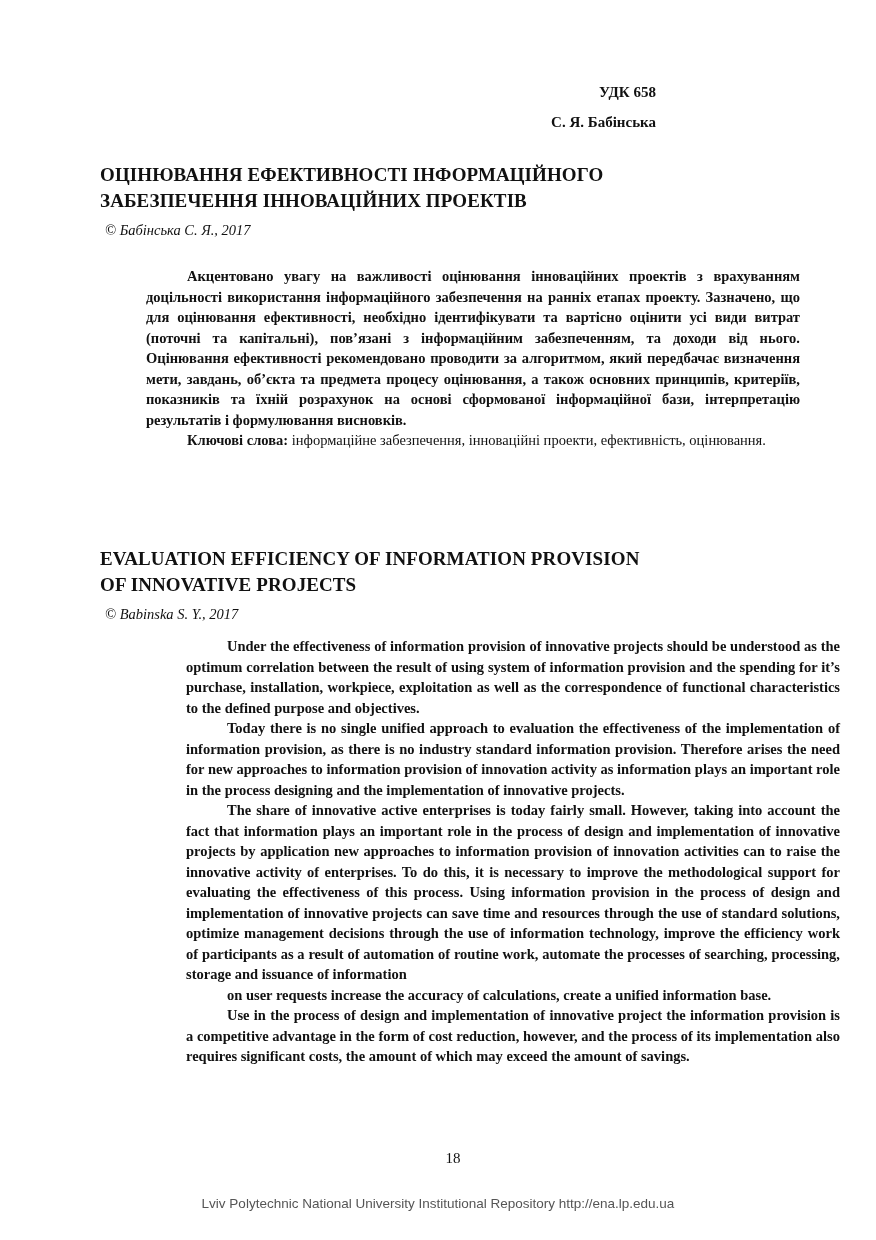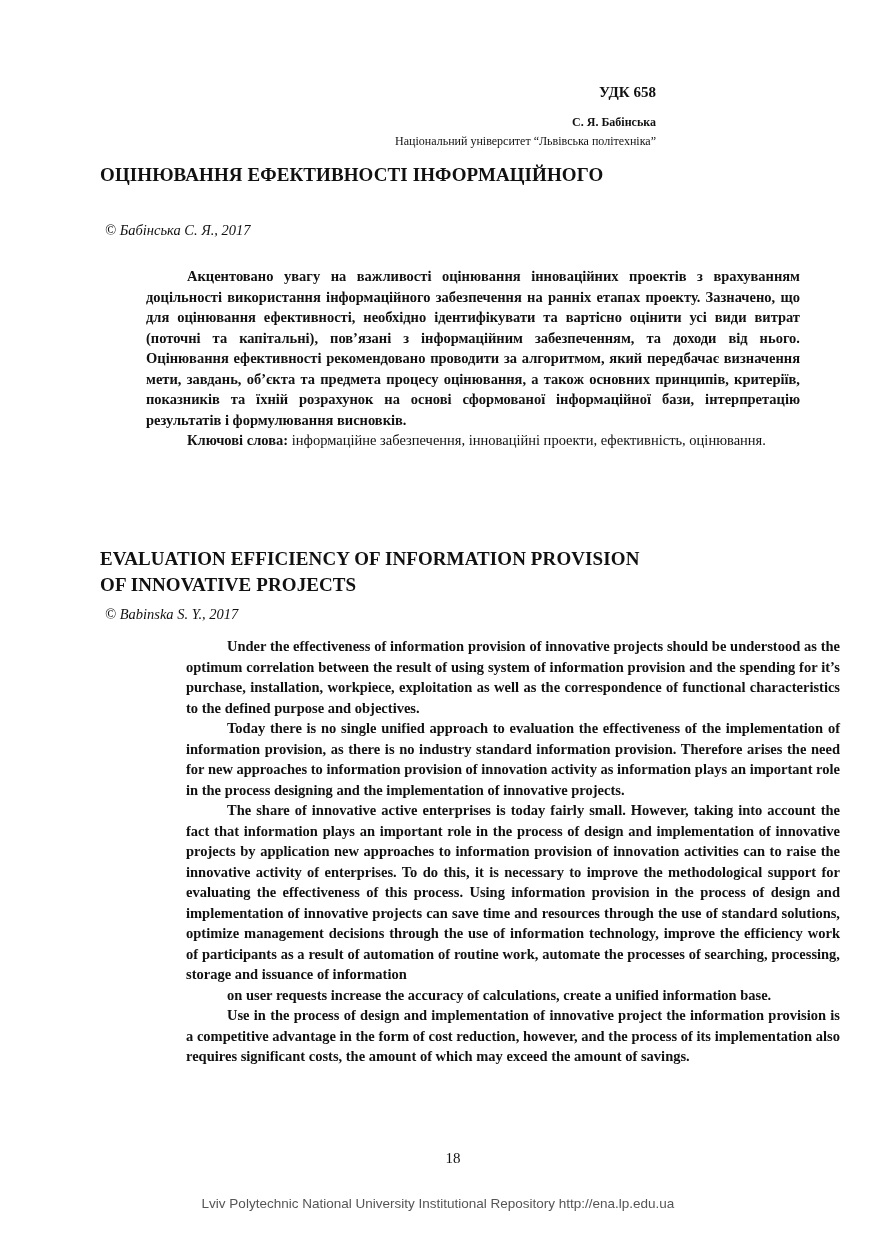--- a/index.html
+++ b/index.html
@@ -1,19 +1,19 @@
 <!DOCTYPE html>
 <html><head>
   <meta charset="utf-8">
   <style>
     html, body { margin: 0; padding: 0; background: #ffffff; }
     body { width: 876px; height: 1240px; position: relative; overflow: hidden; color: #111; font-family: "Liberation Serif", serif; }
     .page { position: absolute; left: 0; top: 0; width: 732px; height: 1240px; }
     .udk { position: absolute; right: 76px; top: 84px; font-weight: bold; font-size: 15px; }
-    .author-block { position: absolute; right: 76px; text-align: right; font-size: 12px; line-height: 19px; }
+    .author-block { position: absolute; right: 76px; text-align: right; font-size: 15px; line-height: 19px; }
     .author-block .name { font-weight: bold; }
     .ua-author { top: 113px; }
     .en-author { top: 498px; }
     .title { position: absolute; left: 100px; width: 706px; font-weight: bold; font-size: 19px; line-height: 26px; letter-spacing: 0.1px; }
     .ua-title { top: 162px; }
     .en-title { top: 546px; }
     .copyright { position: absolute; left: 105px; font-style: italic; font-size: 14.5px; }
     .ua-copy { top: 222px; }
     .en-copy { top: 606px; }
     .text-block { position: absolute; left: 146px; width: 654px; font-size: 14.5px; line-height: 20.5px; text-align: justify; }
@@ -27,25 +27,25 @@
   </style>
 </head>
 <body>
 
 <div class="page">
 
   <div class="udk">УДК 658</div>
 
   <div class="author-block ua-author">
     <div class="name">С. Я. Бабінська</div>
-    <div>Національний університет “Львівська політехніка”</div>
   </div>
 
   <div class="title ua-title">
     <div>ОЦІНЮВАННЯ ЕФЕКТИВНОСТІ ІНФОРМАЦІЙНОГО</div>
+    <div>ЗАБЕЗПЕЧЕННЯ ІННОВАЦІЙНИХ ПРОЕКТІВ</div>
   </div>
 
   <div class="copyright ua-copy">© Бабінська С. Я., 2017</div>
 
   <div class="text-block abstract">
     <p>Акцентовано увагу на важливості оцінювання інноваційних проектів з врахуванням доцільності використання інформаційного забезпечення на ранніх етапах проекту. Зазначено, що для оцінювання ефективності, необхідно ідентифікувати та вартісно оцінити усі види витрат (поточні та капітальні), пов’язані з інформаційним забезпеченням, та доходи від нього. Оцінювання ефективності рекомендовано проводити за алгоритмом, який передбачає визначення мети, завдань, об’єкта та предмета процесу оцінювання, а також основних принципів, критеріїв, показників та їхній розрахунок на основі сформованої інформаційної бази, інтерпретацію результатів і формулювання висновків.</p>
     <p><span class="keywords-label">Ключові слова:</span><span class="keywords-text"> інформаційне забезпечення, інноваційні проекти, ефективність, оцінювання.</span></p>
   </div>
 
 

